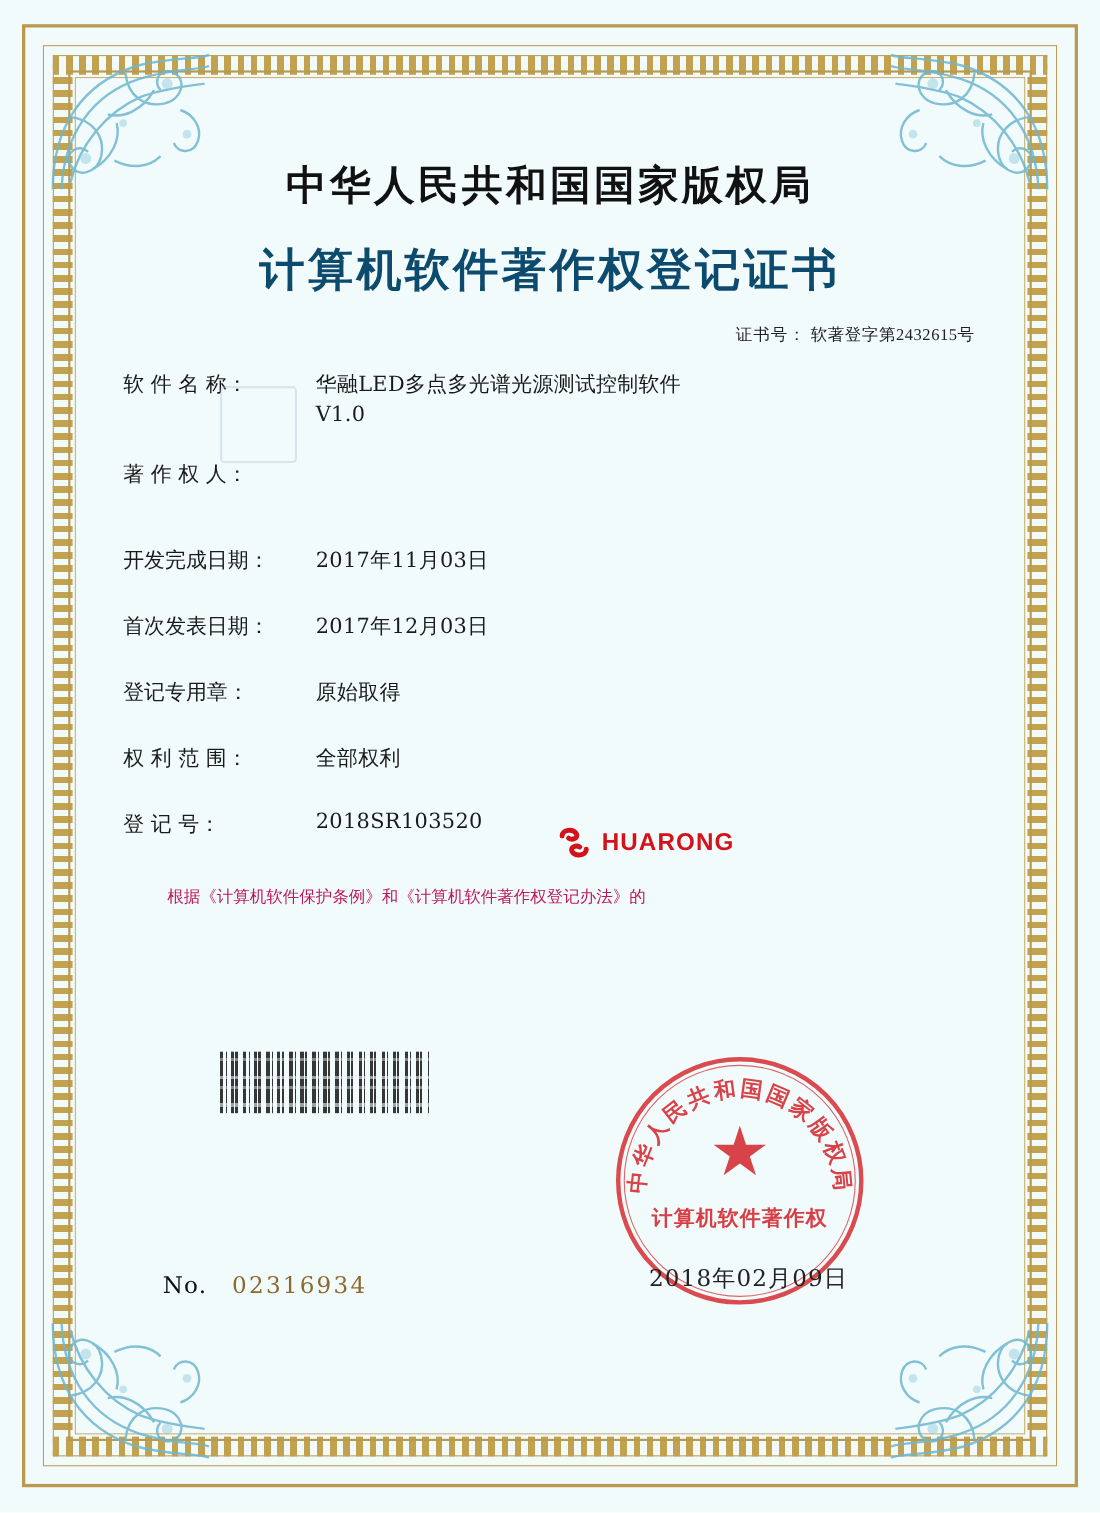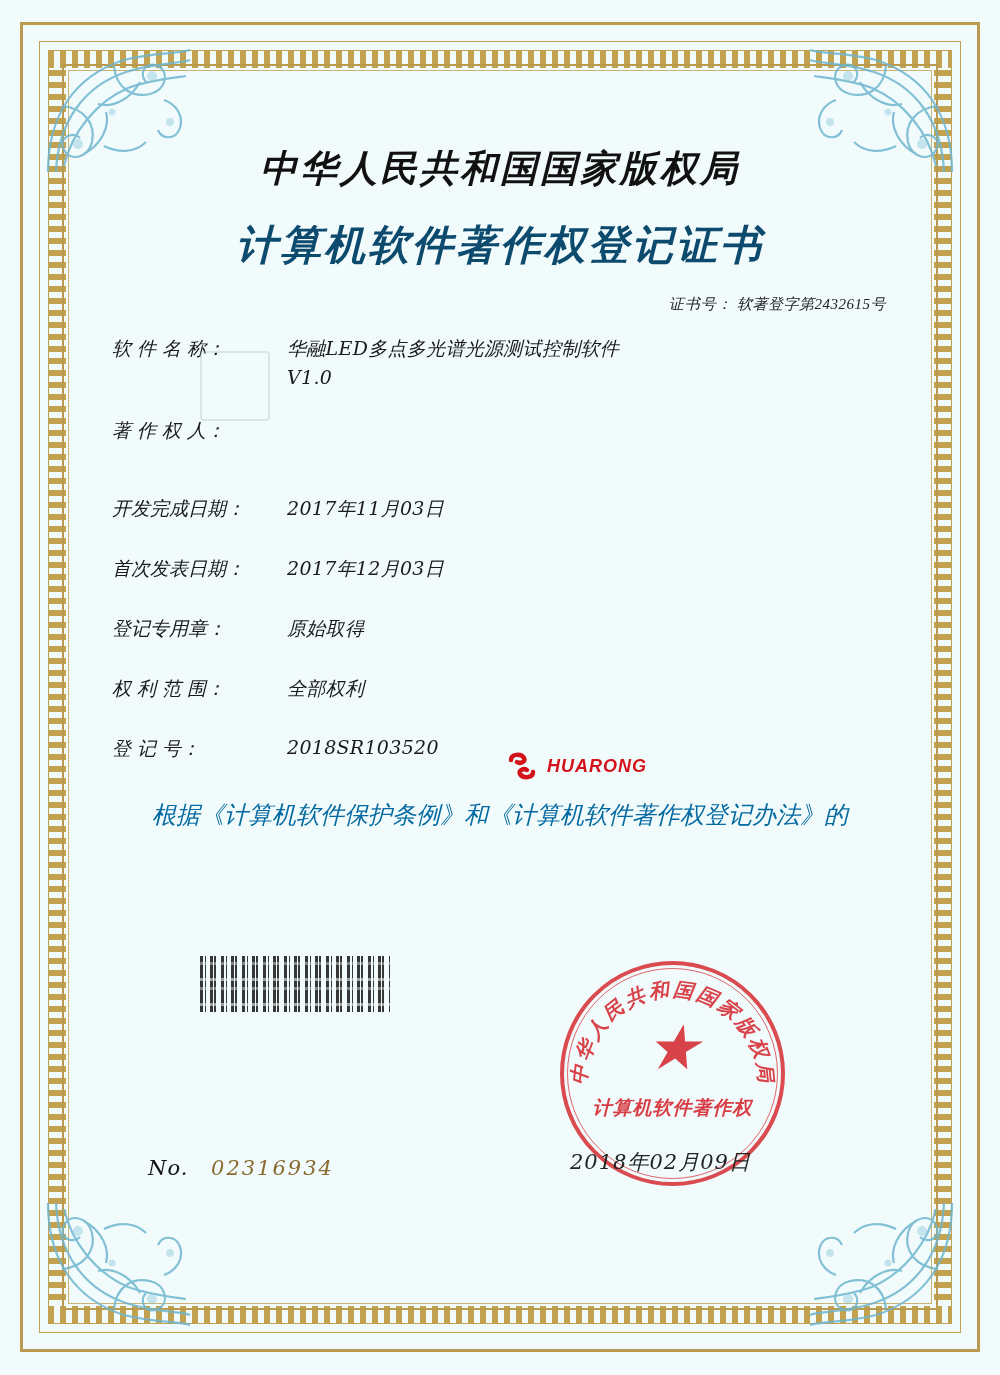--- a/index.html
+++ b/index.html
@@ -14,21 +14,20 @@
     position: relative;
     overflow: hidden;
   }
 
   .page {
     position: absolute;
     left: 0; top: 0;
     width: 1000px;
     height: 1375px;
     background: #f2fbfc;
-    font-style: italic;
   }
 
   
   .frame-outer {
     position: absolute;
     left: 20px; top: 22px;
     width: 960px; height: 1330px;
     border: 3px solid #b99a4e;
     box-sizing: border-box;
   }
@@ -142,23 +141,23 @@
     letter-spacing: 0.3px;
   }
   .field-value.mono { font-family: "DejaVu Serif", serif; }
 
   .gap-sm { height: 26px; }
   .gap-md { height: 48px; }
   .gap-row { height: 30px; }
 
   .statement {
     margin-top: 30px;
-    font-size: 24px;
+    font-size: 15px;
     line-height: 46px;
-    color: #0369a1;
+    color: #be185d;
     font-family: "DejaVu Serif", "Liberation Serif", serif;
     padding-left: 22px;
     padding-right: 10px;
   }
   .statement .indent { display: inline-block; width: 40px; }
 
   
   .barcode {
     position: absolute;
     left: 110px;
@@ -191,21 +190,21 @@
   }
   .serial .num {
     color: #8a6a2f;
     margin-left: 15px;
     letter-spacing: 2px;
   }
 
   
   .seal-date {
     position: absolute;
-    left: 480px;
+    left: 500px;
     top: 1052px;
     font-size: 21px;
     color: #222;
     font-family: "DejaVu Serif", "Liberation Serif", serif;
     letter-spacing: 1px;
   }
 
   
   .seal {
     position: absolute;
@@ -275,21 +274,21 @@
   }
   .logo-mark {
     width: 34px; height: 30px;
     margin-right: 8px;
     position: relative;
   }
   .logo-text {
     color: #d3121a;
     font-family: "Liberation Sans", sans-serif;
     font-weight: bold;
-    font-size: 18px;
+    font-size: 22px;
     letter-spacing: 1px;
   }
 
   
   .watermark {
     position: absolute;
     left: 110px;
     top: 255px;
     width: 66px; height: 66px;
     border: 2px solid rgba(170,190,200,0.35);

